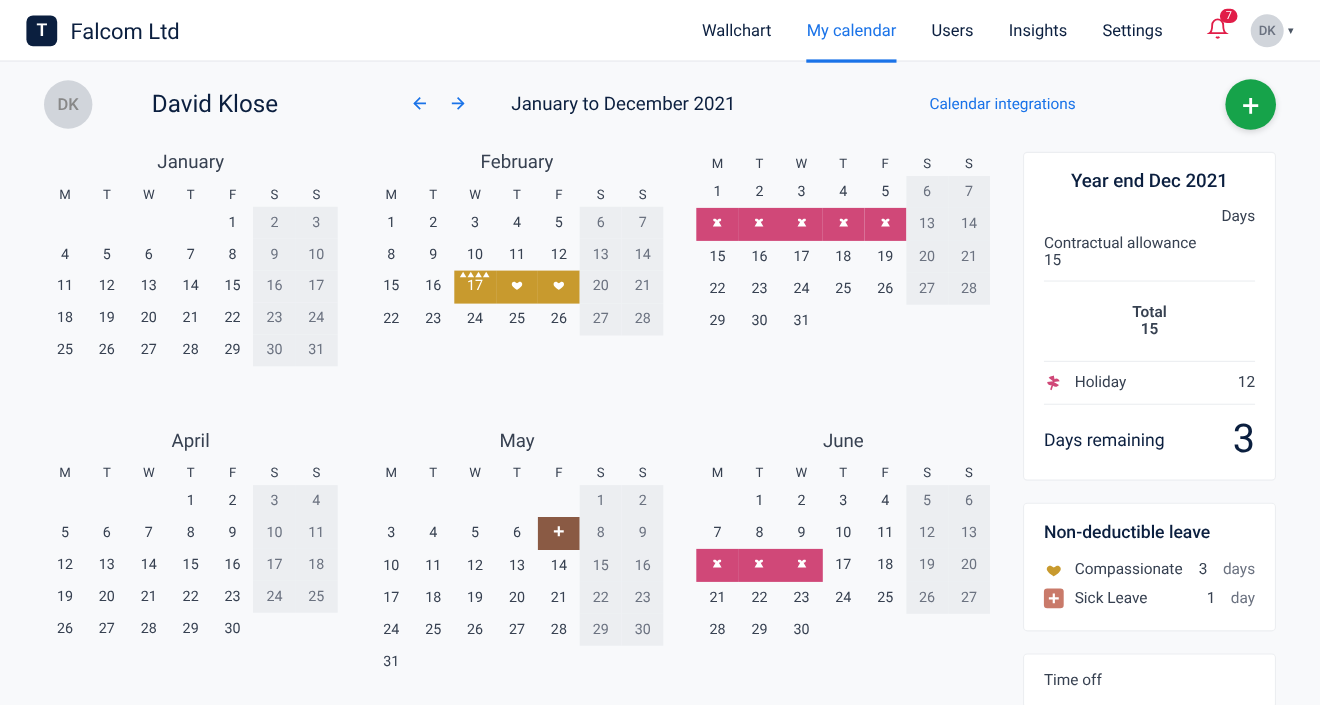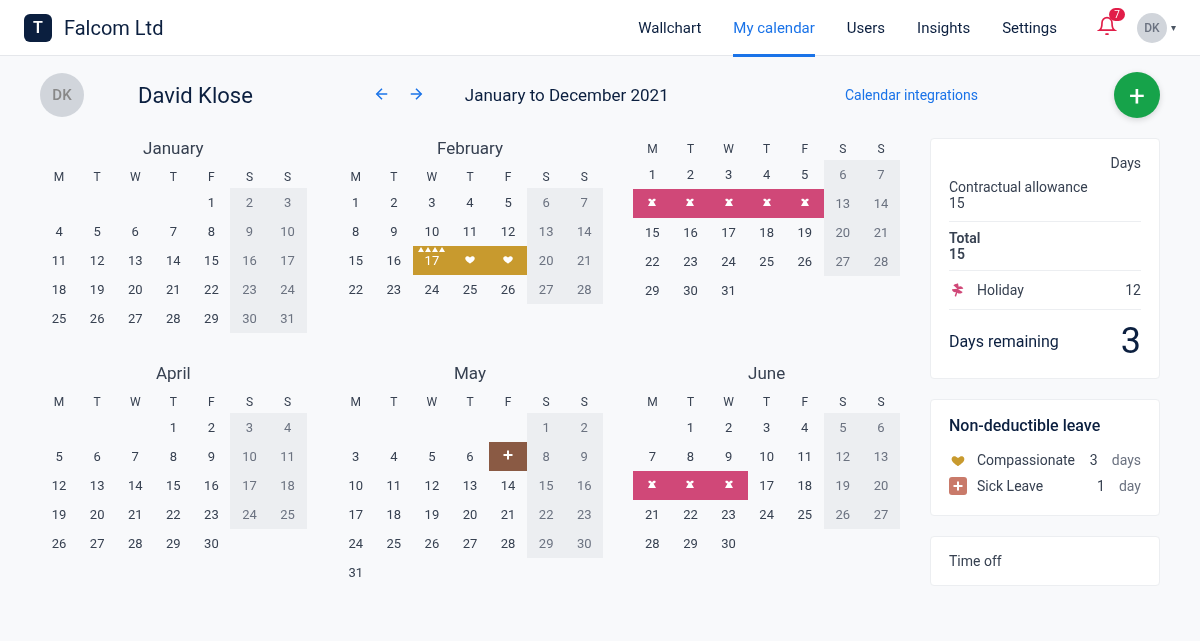--- a/index.html
+++ b/index.html
@@ -46,21 +46,21 @@
   .day.comp svg{width:12px;height:12px;fill:#fff;}
   .day.sick { background: #8a5a44; color:#fff;}
   .day.sick svg{width:12px;height:12px;fill:#fff;}
   .day .tri { position:absolute; top:1px; left:0; right:0; display:flex; justify-content:center; gap:1px;}
   .day .tri span{width:0;height:0;border-left:3px solid transparent;border-right:3px solid transparent;border-bottom:5px solid #fff;}
 
   .side { width: 230px; display:flex; flex-direction:column; gap:20px;}
   .card { background:#fff; border:1px solid #eceef1; border-radius:4px; padding:16px 18px; }
   .card h3{ text-align:center; font-size:17px; font-weight:500; margin-bottom:14px;}
   .row { display:flex; justify-content:space-between; font-size:14px; padding:4px 0; color:#374151;flex-direction:column;}
-  .row.bold{ font-weight:600; border-top:1px solid #eceef1; border-bottom:1px solid #eceef1; padding:8px 0; margin:6px 0;}
+  .row.bold{ font-weight:600; border-top:1px solid #eceef1; border-bottom:1px solid #eceef1; padding:20px 0; margin:6px 0;text-align:center;}
   .row.link a{color:#1a73e8; text-decoration:underline;}
   .days-remaining{ display:flex; justify-content:space-between; align-items:center; padding-top:10px; border-top:1px solid #eceef1; margin-top:6px;}
   .days-remaining .big{ font-size:36px; font-weight:400;}
   .card h4{font-size:16px; font-weight:500; margin-bottom:12px;}
   .leg-row{display:flex;align-items:center;gap:10px;font-size:14px;padding:4px 0;color:#374151;}
   .leg-row .val{margin-left:auto;}
   .leg-row .unit{margin-left:4px;color:#6b7280;}
   .ico{width:18px;height:18px;display:inline-flex;align-items:center;justify-content:center;border-radius:3px;}
   .ico.hol svg{fill:#d04878;width:16px;height:16px;}
   .ico.comp svg{fill:#c89a2e;width:16px;height:16px;}
@@ -420,20 +420,21 @@
             <div class="day we">27</div>
             <div class="day">28</div>
             <div class="day">29</div>
             <div class="day">30</div>
           </div>
         </div>
       </div>
 
     <div class="side">
       <div class="card">
+        <h3>Year end Dec 2021</h3>
         <div class="right-head">Days</div>
         <div class="row">
             <span>Contractual allowance</span>
             <span>15</span>
           </div>
         <div class="row bold">
             <span>Total</span>
             <span>15</span>
           </div>
         <div class="leg-row">

